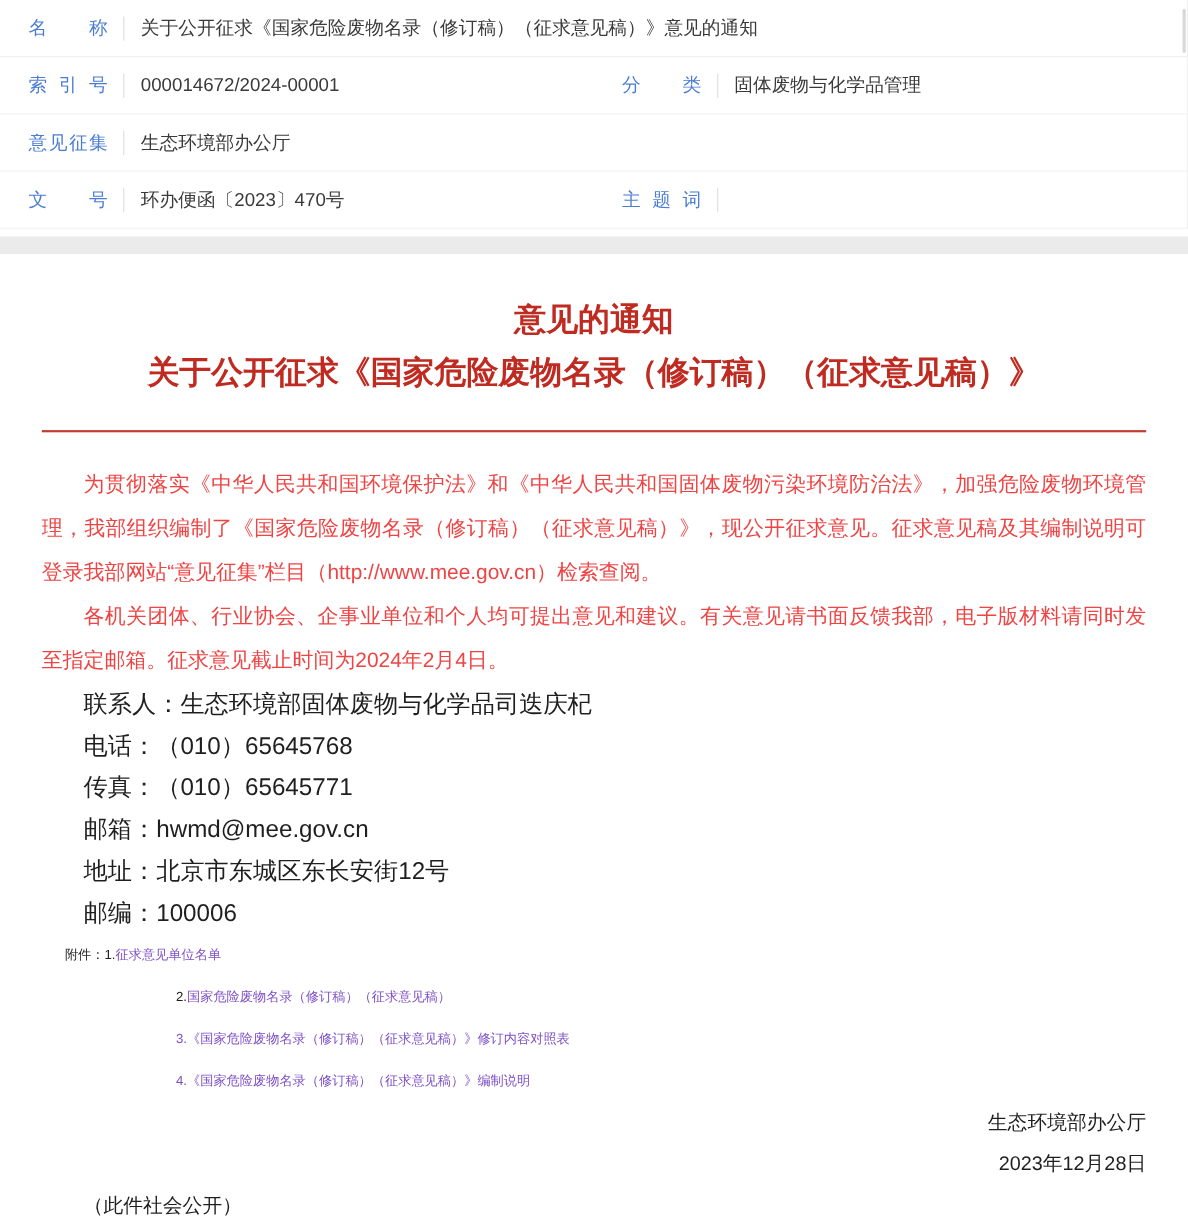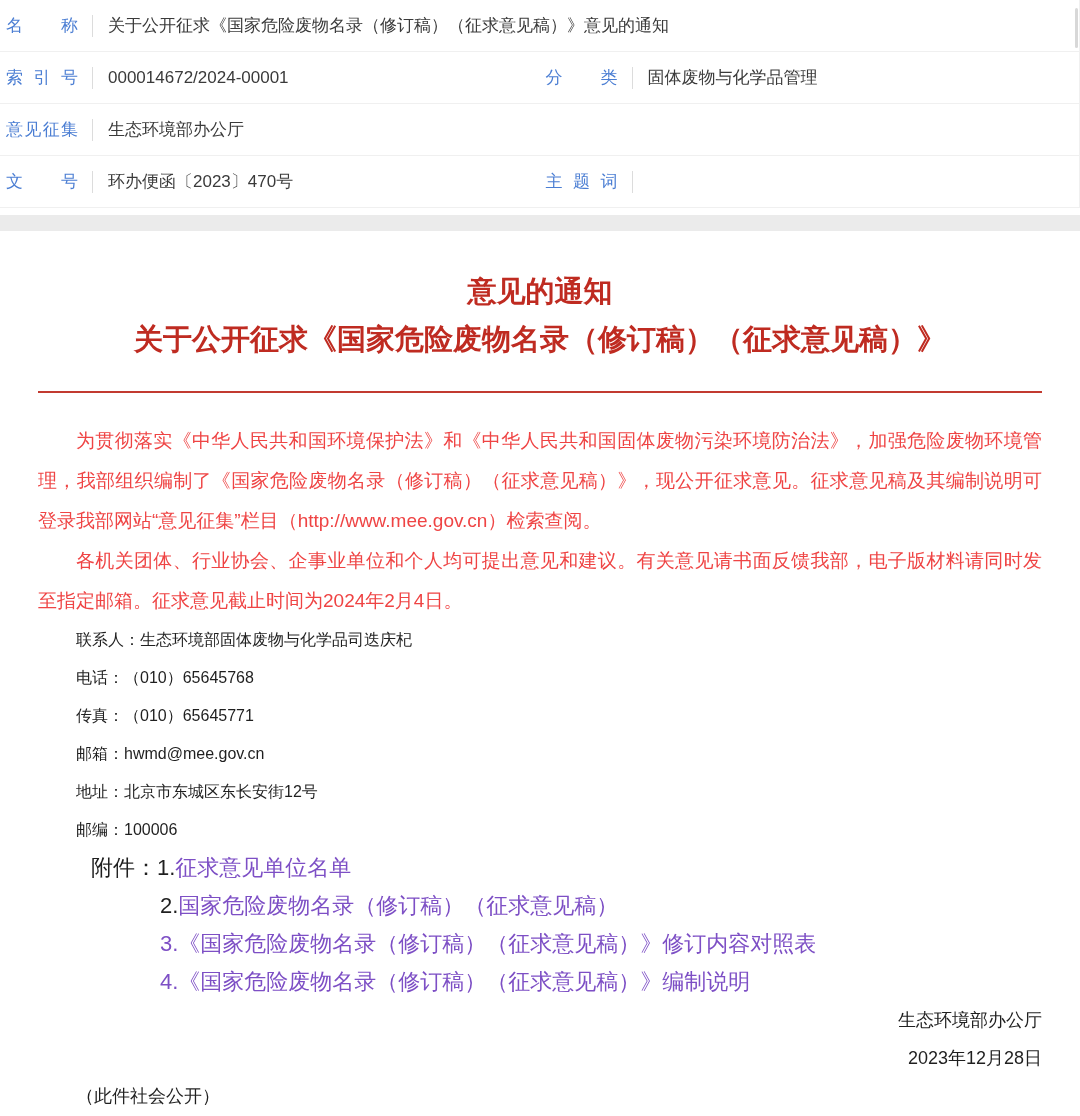--- a/index.html
+++ b/index.html
@@ -5,21 +5,21 @@
   html,body{margin:0;padding:0;}
   body{
     width:1080px;min-height:1116px;position:relative;overflow:hidden;
     background:#ffffff;
     font-family:"Liberation Sans","DejaVu Sans",sans-serif;
     color:#333333;
   }
   
   .meta{border-right:1px solid #f0f0f0;}
   .meta-row{display:flex;align-items:stretch;height:51px;border-bottom:1px solid #f0f0f0;}
-  .meta-cell{display:flex;align-items:center;flex:1 1 50%;padding-left:6px;min-width:0;}
+  .meta-cell{display:flex;align-items:center;flex:1 1 50%;padding-left:26px;min-width:0;}
   .meta-cell.full{flex:1 1 100%;}
   .meta-label{
     width:72px;flex:0 0 72px;color:#4b7ed3;font-size:17px;
     text-align:justify;text-align-last:justify;letter-spacing:0;
   }
   .meta-sep{width:1px;height:22px;background:#dcdcdc;margin:0 15px 0 14px;flex:0 0 1px;}
   .meta-value{font-size:17px;color:#3a3a3a;white-space:nowrap;overflow:hidden;}
   
   .band{height:16px;background:#ebebeb;margin-top:7px;}
   
@@ -27,22 +27,22 @@
   .doc-title{
     margin:36px 0 0;text-align:center;color:#bf2b21;
     font-size:29px;font-weight:bold;line-height:48px;
   }
   .redline{height:2px;background:#c23a30;border:none;margin:28px 0 0;}
   .para{
     margin:0;font-size:19px;line-height:40px;color:#ef4444;
     text-indent:2em;text-align:justify;
   }
   .para.first{margin-top:28px;}
-  .info-line{margin:0 0 0 38px;font-size:16px;line-height:38px;color:#1f1f1f;}
-  .att-line{margin:0 0 0 53px;font-size:22px;line-height:38px;color:#1f1f1f;}
+  .info-line{margin:0 0 0 38px;font-size:22px;line-height:38px;color:#1f1f1f;}
+  .att-line{margin:0 0 0 21px;font-size:12px;line-height:38px;color:#1f1f1f;}
   .att-line.rest{margin-left:122px;}
   .att-link{color:#7d4fc5;text-decoration:none;cursor:pointer;}
   .att-num{color:#1f1f1f;}
   .att-num.purple{color:#7d4fc5;}
   .signature{ text-align:right;font-size:18px;line-height:38px;color:#1f1f1f;margin:0;}
   .public-note{margin:0 0 0 38px;font-size:18px;line-height:38px;color:#1f1f1f;}
   
   .scroll-thumb{
     position:absolute;top:8px;right:2px;width:3px;height:40px;
     background:#d8d8d8;border-radius:2px;

